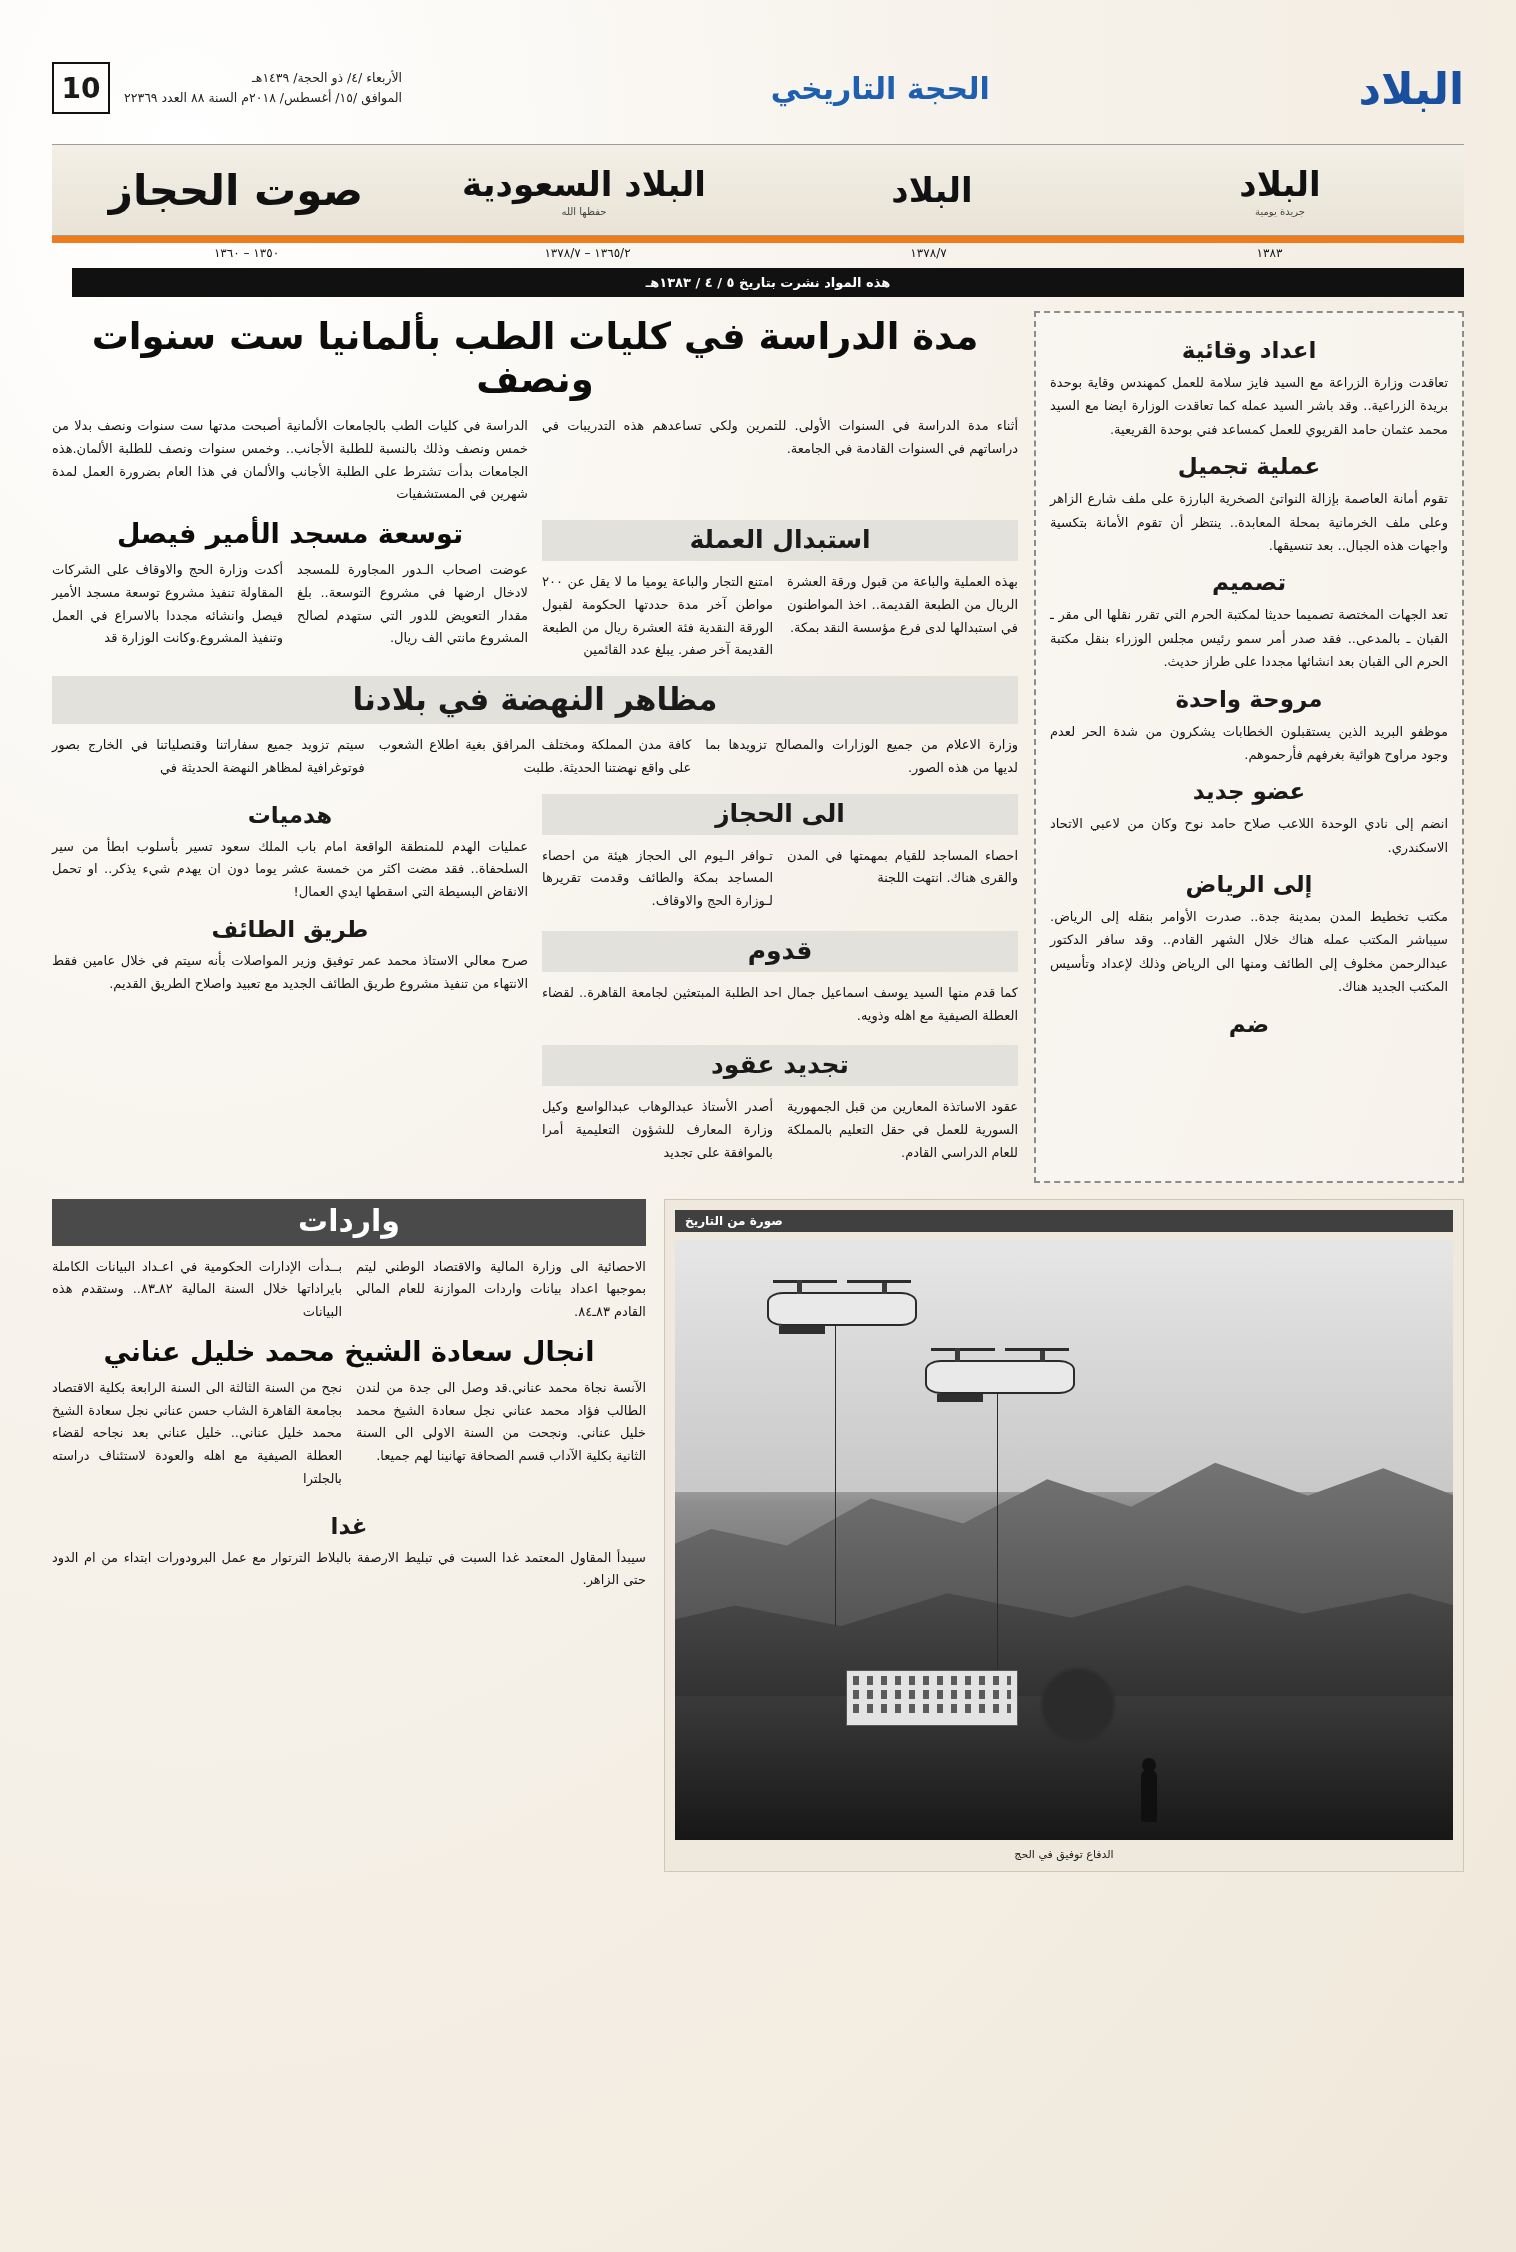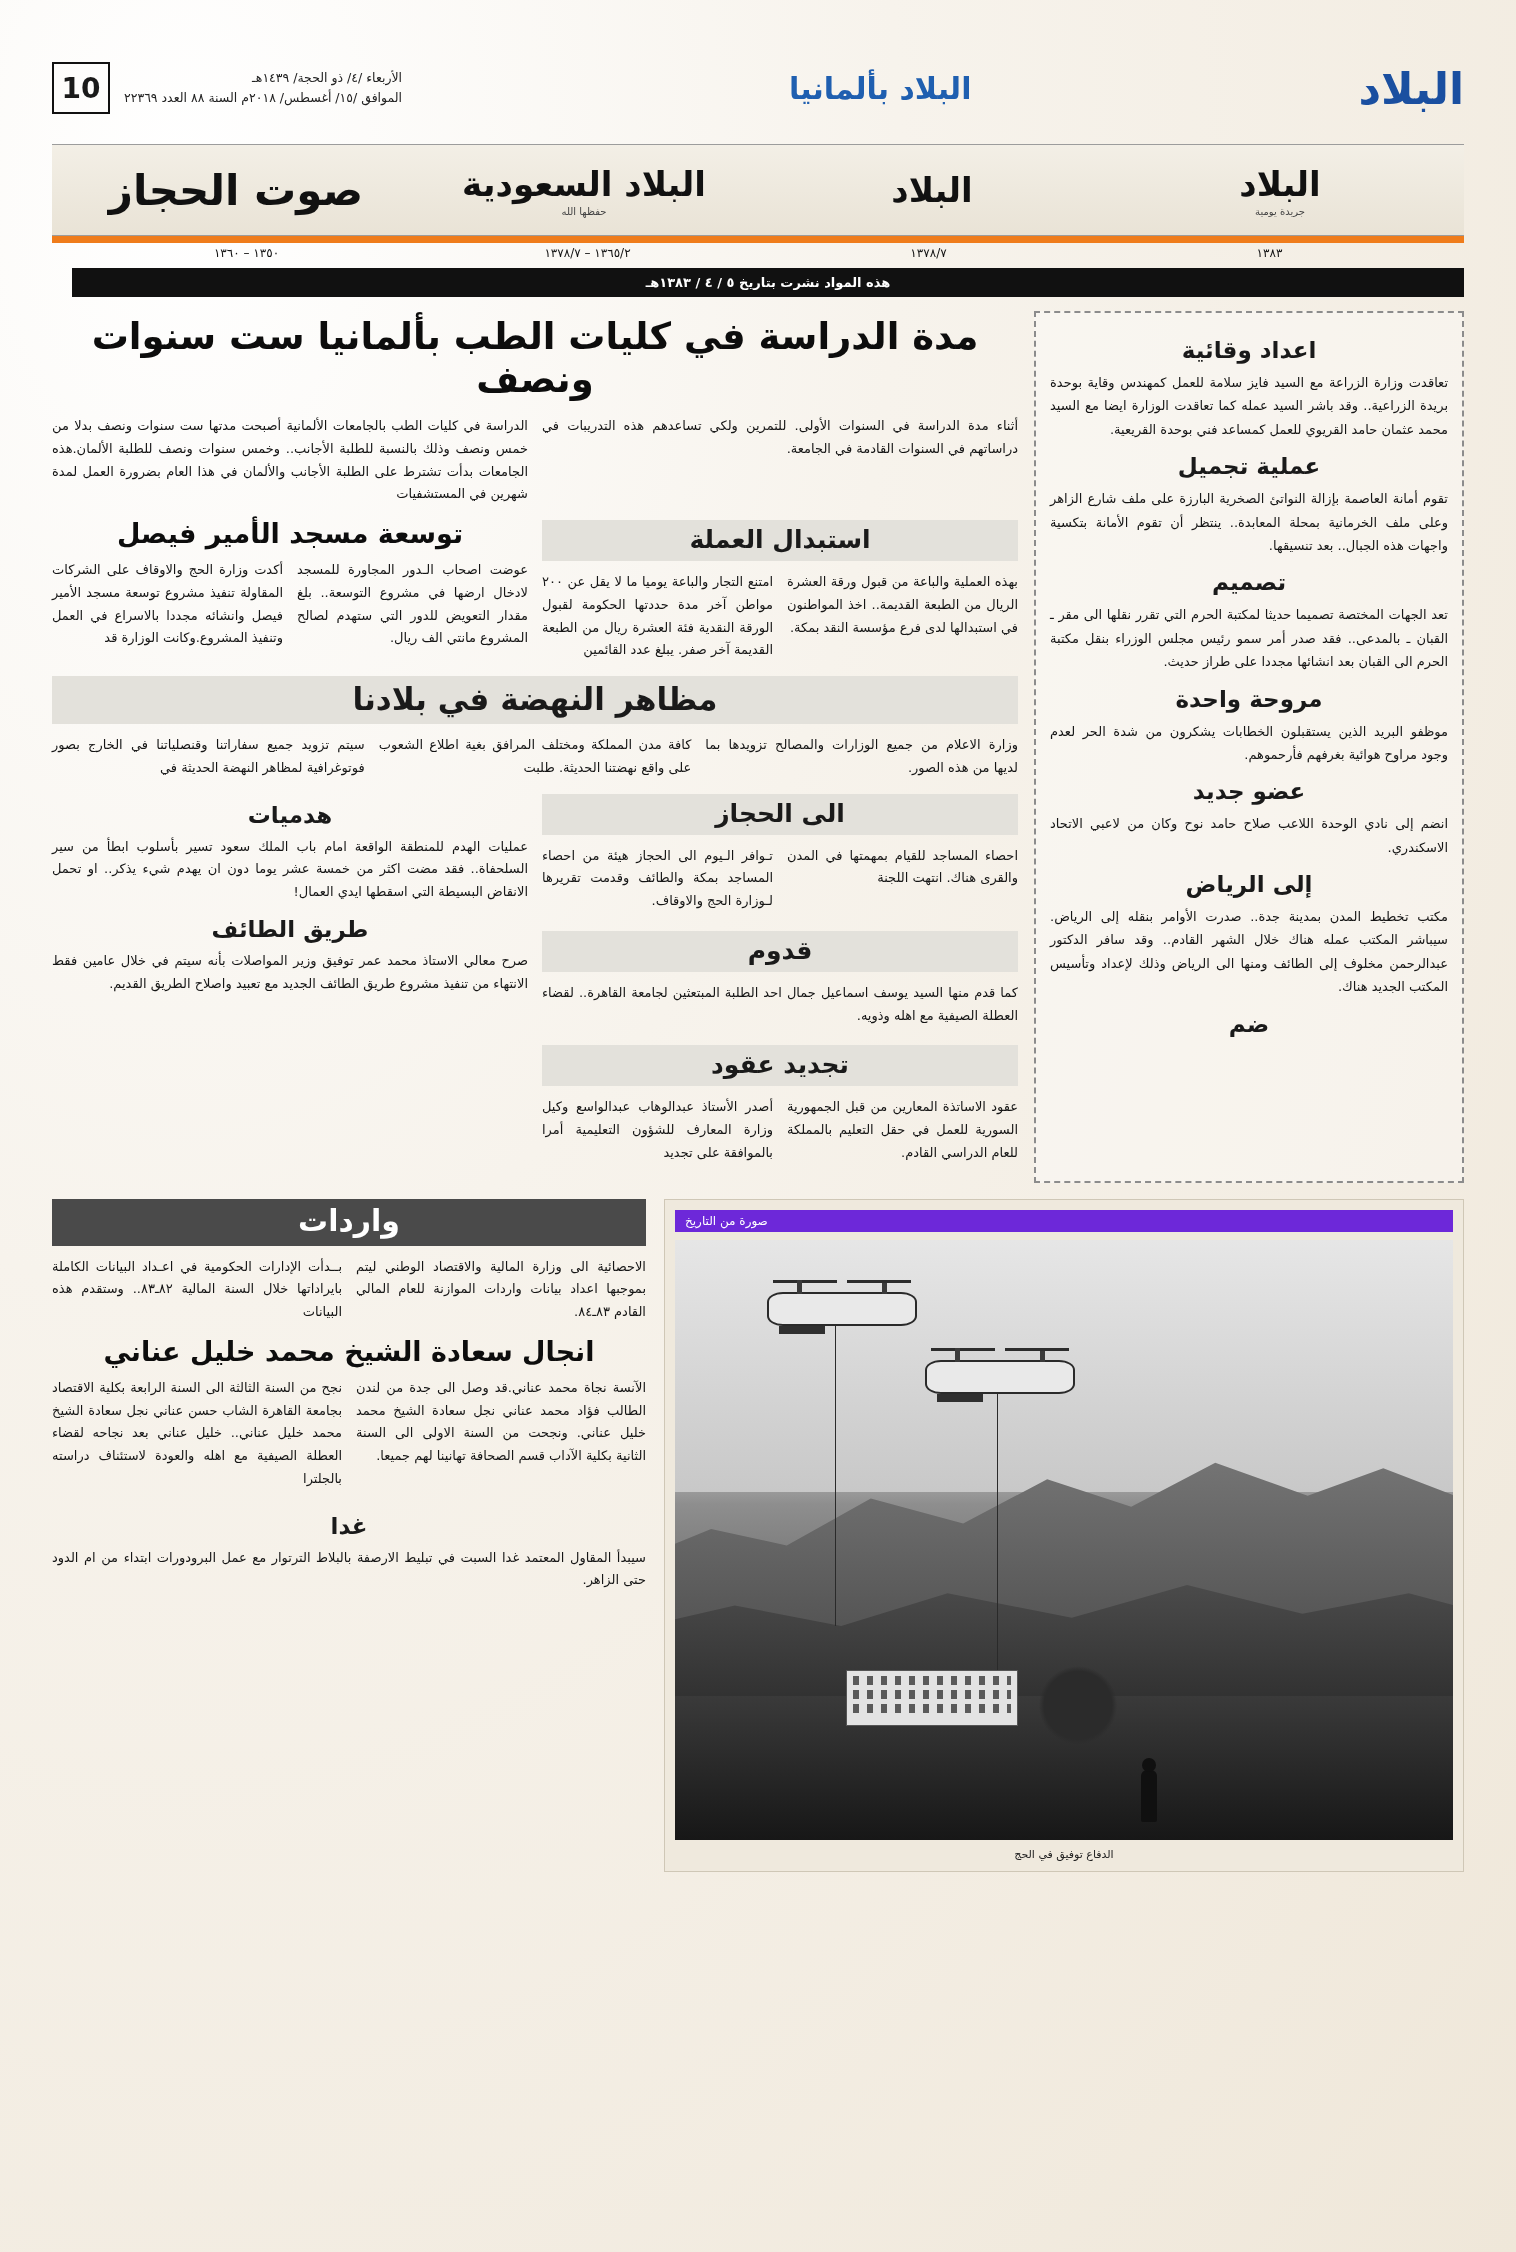--- a/index.html
+++ b/index.html
@@ -218,25 +218,25 @@
     letter-spacing: -1px;
     margin-bottom: 10px;
   }
   .photo-frame {
     background: #efe9dd;
     border: 1px solid #cfc7b6;
     padding: 10px;
     box-sizing: border-box;
   }
   .photo-cap-bar {
-    background: #6d28d9;
+    background: #404040;
     color: #fff;
     font-family: "DejaVu Sans", sans-serif;
     font-size: 12px;
-    font-weight: normal;
+    font-weight: bold;
     text-align: left;
     padding: 4px 10px;
     margin-bottom: 8px;
     direction: rtl;
   }
   .photo {
     position: relative;
     width: 100%;
     height: 600px;
     background: linear-gradient(180deg,#cfcfcf 0%,#bdbdbd 36%,#8e8e8e 44%, #6f6f6f 60%, #4e4e4e 80%, #3a3a3a 100%);
@@ -305,21 +305,21 @@
   .footer-space { height: 40px; }
 </style>
 </head>
 <body>
 
 <div class="page">
 
   <div class="masthead">
     <div class="logo-bilad">البلاد</div>
     <div class="center-logo">
-      <div class="ar">البلاد بألمانيا</div>
+      <div class="ar">الحجة التاريخي</div>
     </div>
     <div class="dateblock">
       <div class="lines">
         <div>الأربعاء /٤/ ذو الحجة/ ١٤٣٩هـ</div>
         <div>الموافق /١٥/ أغسطس/ ٢٠١٨م السنة ٨٨ العدد ٢٢٣٦٩</div>
       </div>
       <div class="pagenum">10</div>
     </div>
   </div>
 

